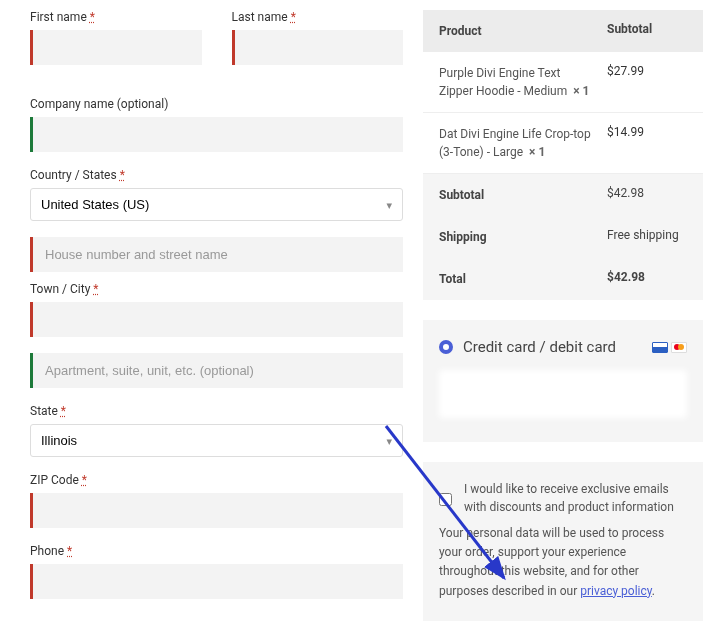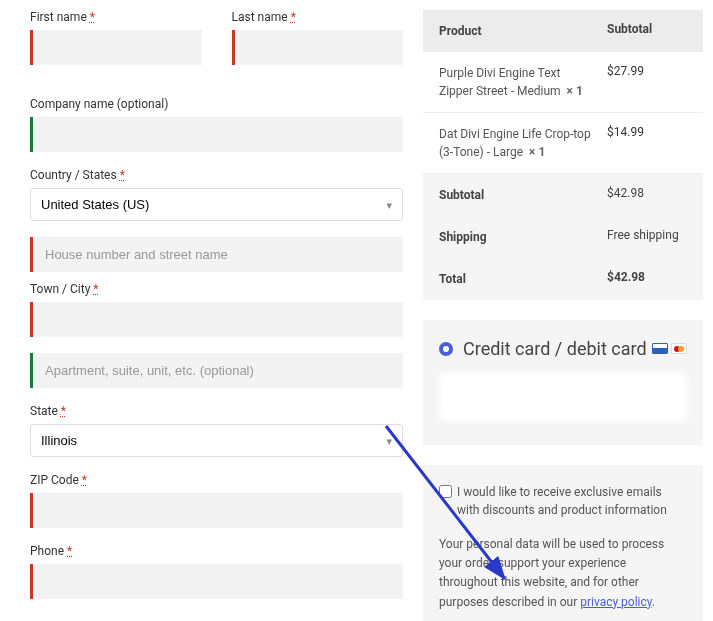--- a/index.html
+++ b/index.html
@@ -95,21 +95,21 @@
       display: flex;
       align-items: center;
       justify-content: space-between;
       margin-bottom: 14px;
     }
     .pm-left { display: flex; align-items: center; gap: 10px; }
     .radio-btn {
       width: 14px; height: 14px; border-radius: 50%;
       border: 4px solid #4a5fd6; background: #fff;
     }
-    .pm-label { font-size: 18px; color: #444; }
+    .pm-label { font-size: 15px; color: #444; }
     .card-icons { display: flex; gap: 3px; }
     .card-icon { width: 16px; height: 11px; border-radius: 1px; }
     .ci-visa { background: linear-gradient(#fff 40%, #2b5fc2 40%); border: 1px solid #2b5fc2; }
     .ci-mc { background: #fff; border: 1px solid #ddd; position: relative; }
     .ci-mc::before, .ci-mc::after {
       content: ""; position: absolute; width: 6px; height: 6px; border-radius: 50%; top: 1.5px;
     }
     .ci-mc::before { background: #eb001b; left: 2px; }
     .ci-mc::after { background: #f79e1b; right: 2px; }
     
@@ -118,21 +118,21 @@
       background: #fff;
       filter: blur(3px);
       border-radius: 2px;
     }
     
     .privacy-box {
       background: #f5f5f5;
       margin-top: 20px;
       padding: 18px 16px 22px;
     }
-    .opt-in-row { display: flex; align-items: flex-start; gap: 5px; margin-bottom: 16px; }
+    .opt-in-row { display: flex; align-items: center; gap: 12px; margin-bottom: 8px; }
     .opt-in-row input { margin-top: 2px; cursor: pointer; }
     .opt-in-row label { font-size: 12px; color: #555; line-height: 1.5; }
     .privacy-text { font-size: 12px; color: #555; line-height: 1.6; margin-bottom: 18px; }
     .privacy-text a { color: #4a5fd6; text-decoration: underline; }
     
     .arrow-overlay {
       position: absolute;
       pointer-events: none;
     }
   </style>
@@ -201,21 +201,21 @@
   </div>
 
   <div class="right-col">
 
     <div class="order-table">
       <div class="row head">
         <div class="col1">Product</div>
         <div class="col2">Subtotal</div>
       </div>
       <div class="row product-row">
-        <div class="col1"><span>Purple Divi Engine Text Zipper Street - Medium</span>&nbsp; <span class="qty">× 1</span></div>
+        <div class="col1"><span>Purple Divi Engine Text Zipper Hoodie - Medium</span>&nbsp; <span class="qty">× 1</span></div>
         <div class="col2">$27.99</div>
       </div>
       <div class="row product-row">
         <div class="col1"><span>Dat Divi Engine Life Crop-top (3-Tone) - Large</span>&nbsp; <span class="qty">× 1</span></div>
         <div class="col2">$14.99</div>
       </div>
       <div class="row summary">
         <div class="col1">Subtotal</div>
         <div class="col2" style="font-weight:normal;">$42.98</div>
       </div>

